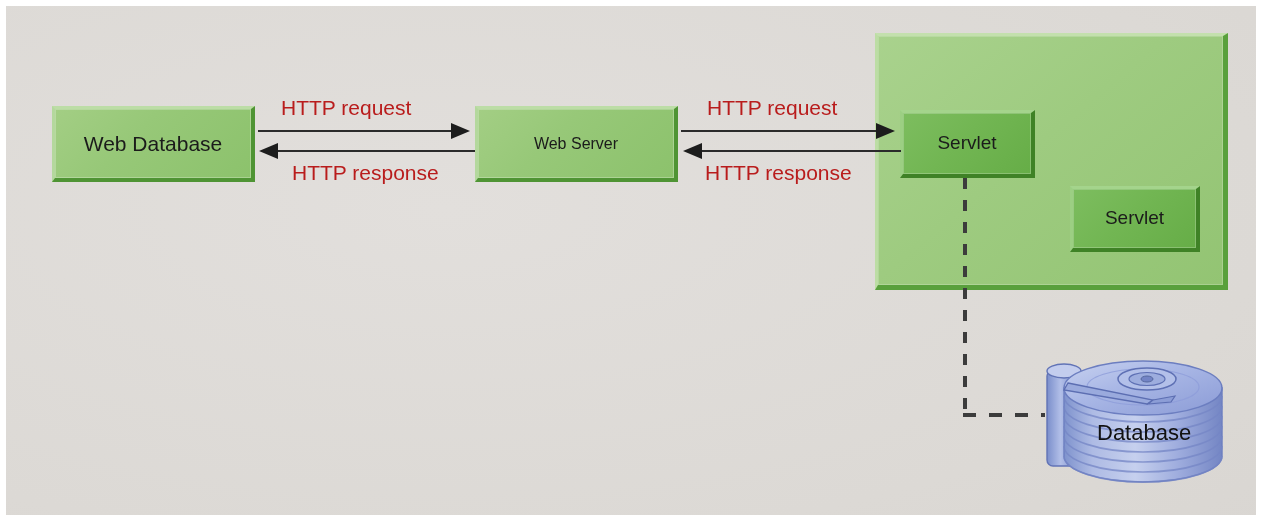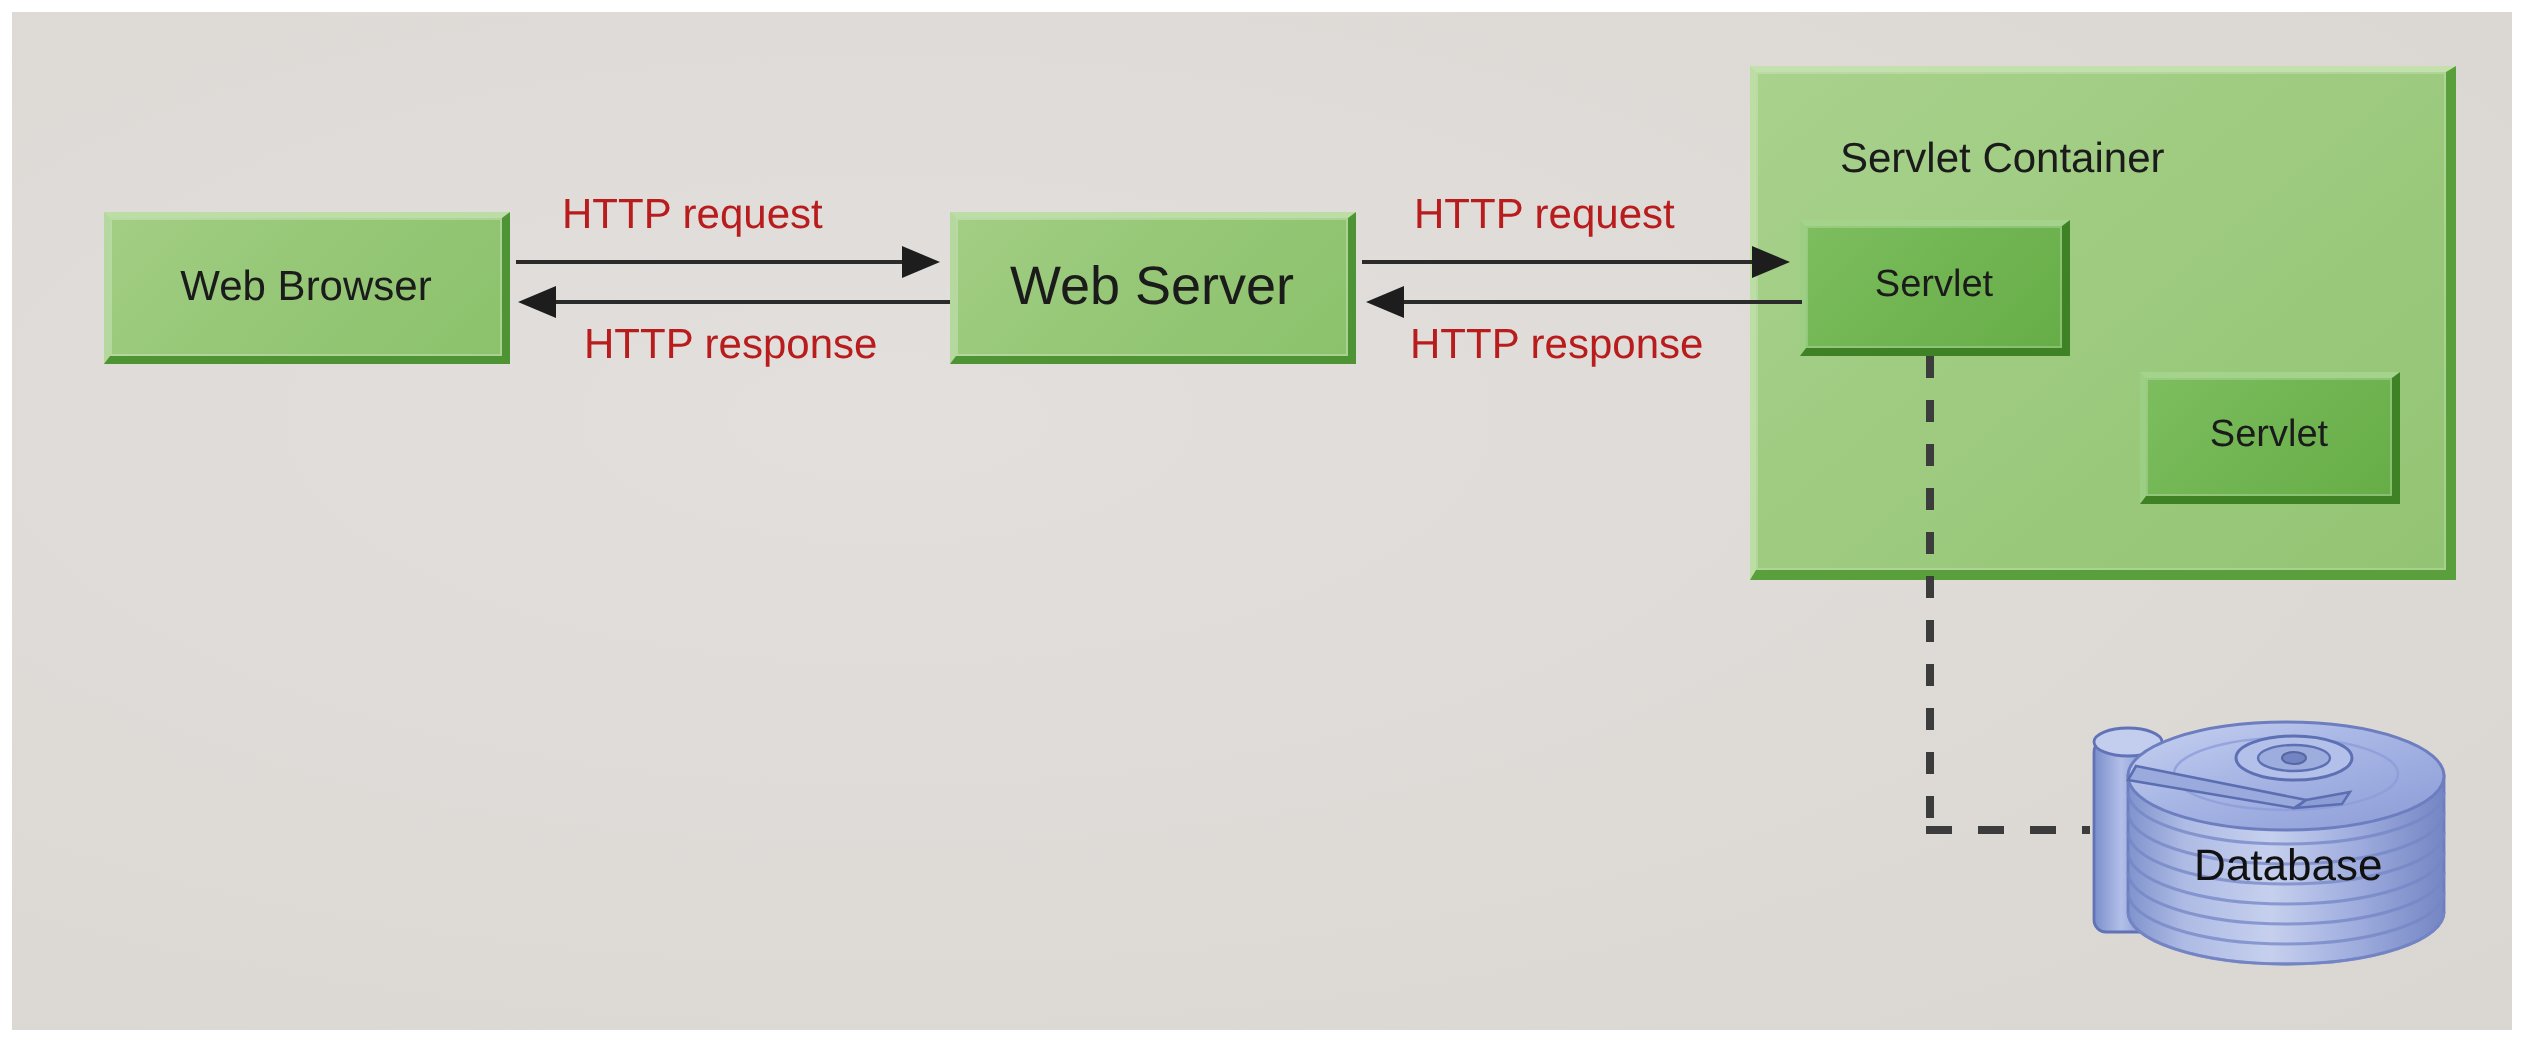--- a/index.html
+++ b/index.html
@@ -108,30 +108,29 @@
   }
   #db-svg { position: absolute; }
 </style>
 </head>
 <body>
 
 <div id="canvas">
   <div id="bg"></div>
 
   <div class="box block" style="left:52px; top:106px; width:203px; height:76px; font-size:21px;">
-    <span>Web Browser</span>
-  </div>
-
-  <div class="box block" style="left:475px; top:106px; width:203px; height:76px; font-size:27px;">
+    <span>Web Database</span>
+  </div>
+
+  <div class="box block" style="left:475px; top:106px; width:203px; height:76px; font-size:16px;">
     <span>Web Server</span>
   </div>
 
   <div class="box container-box" style="left:875px; top:33px; width:353px; height:257px;"></div>
 
-  <div class="container-title" style="left:920px; top:68px; font-size:21px;">Servlet Container</div>
 
   <div class="box block-dark" style="left:900px; top:110px; width:135px; height:68px; font-size:19px;">
     <span>Servlet</span>
   </div>
 
   <div class="box block-dark" style="left:1070px; top:186px; width:130px; height:66px; font-size:19px;">
     <span>Servlet</span>
   </div>
 
   <div class="line" style="left:258px; top:130px; width:195px;"></div>

